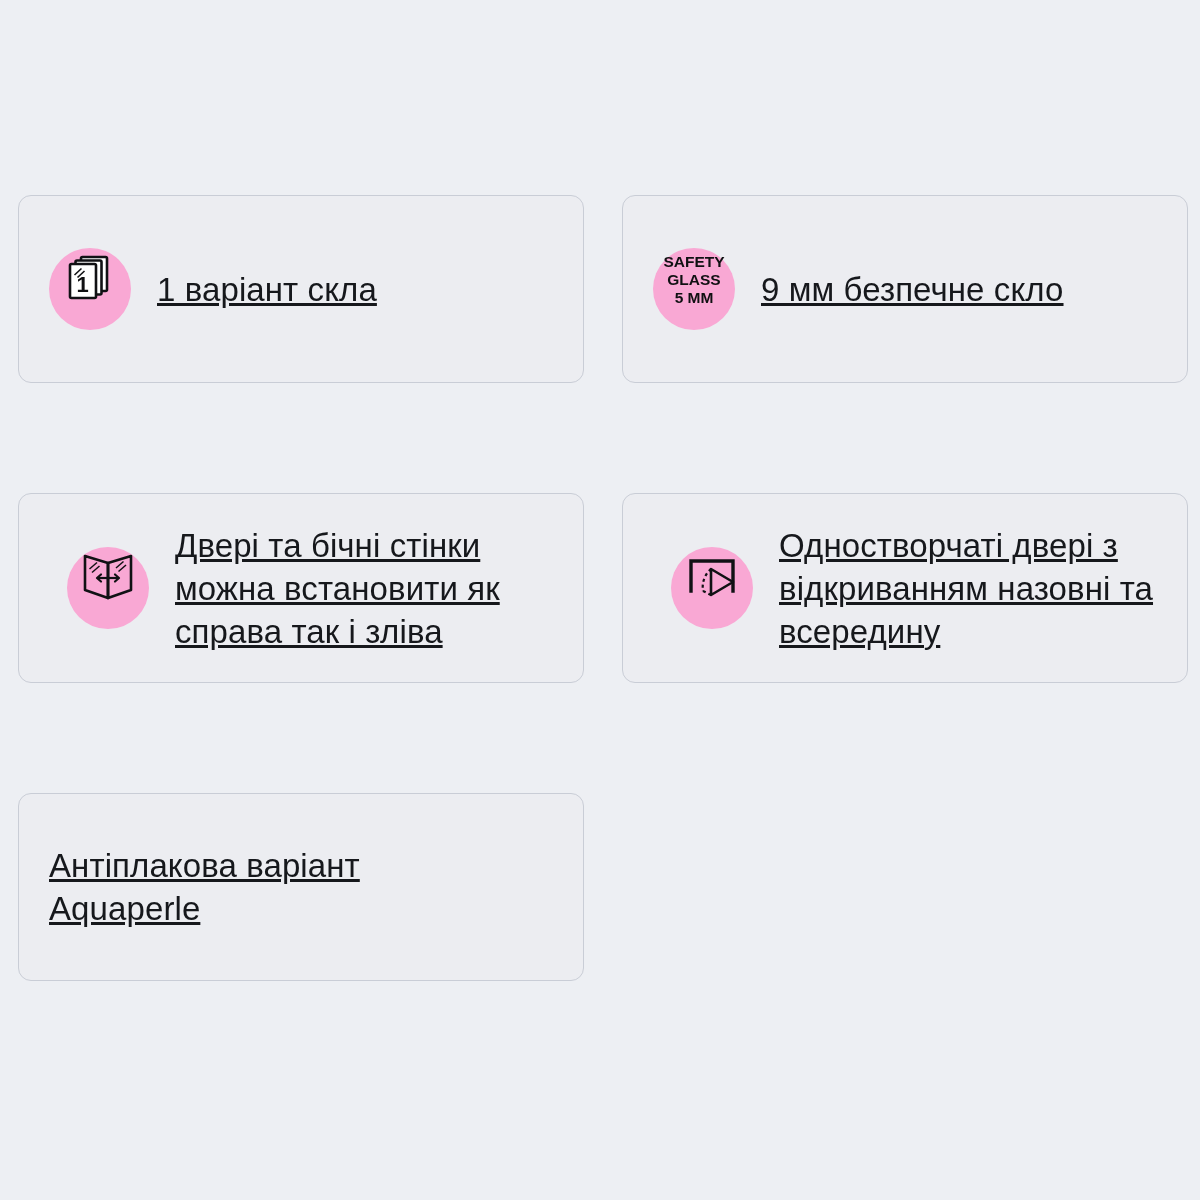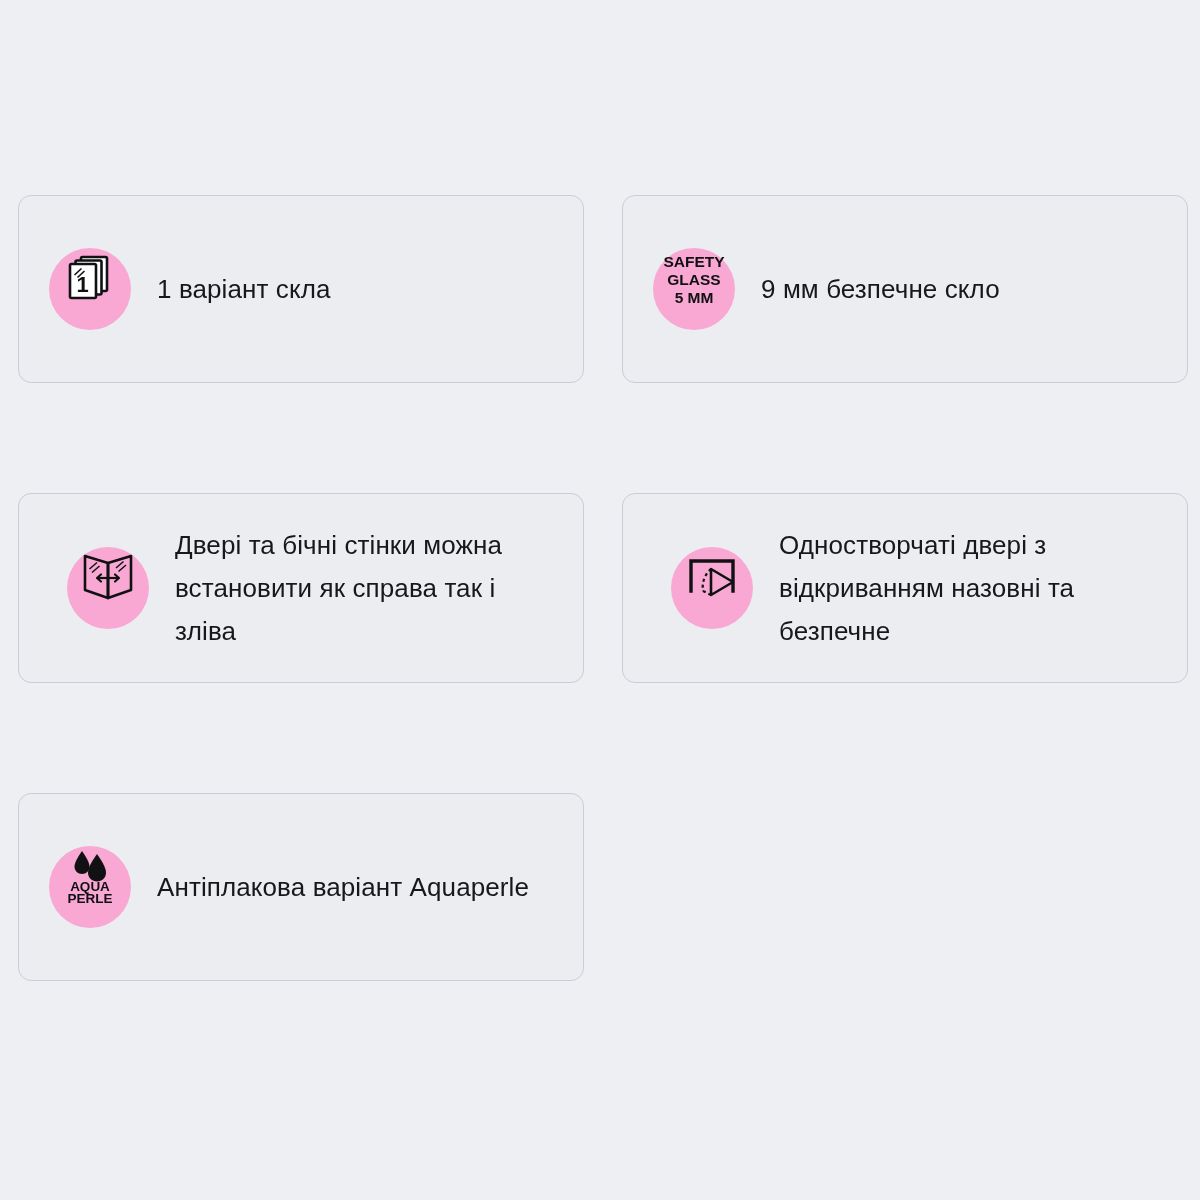--- a/index.html
+++ b/index.html
@@ -52,25 +52,26 @@
   .icon-badge svg { display: block; }
 
   .badge-text {
     font-family: "Liberation Sans", sans-serif;
     font-weight: bold;
     fill: #101012;
     text-anchor: middle;
   }
 
   .feature-label {
-    font-size: 26px;
+    font-size: 33px;
     line-height: 43px;
     color: #16181c;
     letter-spacing: 0.1px;
     max-width: 420px;
+    text-decoration: underline;
   }
   .feature-card.wide-text .feature-label { max-width: 400px; }
 </style>
 </head>
 <body>
 
 <div class="feature-grid">
 
   <div class="feature-card">
     <span class="icon-badge">
@@ -117,28 +118,20 @@
 
   <div class="feature-card tall">
     <span class="icon-badge">
       <svg width="58" height="58" viewBox="0 0 58 58">
         <path d="M8 44 L8 14 L50 14 L50 44" fill="none" stroke="#111114" stroke-width="3.4" stroke-linecap="square"></path>
         <path d="M28 22 L28 48 L50 35 Z" fill="none" stroke="#111114" stroke-width="2.6" stroke-linejoin="round"></path>
         <path d="M28 22 A 24 24 0 0 0 20 44" fill="none" stroke="#111114" stroke-width="2.2" stroke-dasharray="3 3"></path>
         <line x1="20" y1="44" x2="28" y2="48" stroke="#111114" stroke-width="2.2" stroke-dasharray="3 3"></line>
       </svg>
     </span>
-    <span class="feature-label">Одностворчаті двері з відкриванням назовні та безпечне</span>
+    <span class="feature-label">Одностворчаті двері з відкриванням назовні та всередину</span>
   </div>
 
   <div class="feature-card">
-    <span class="icon-badge">
-      <svg width="66" height="58" viewBox="0 0 66 58">
-        <path d="M25 5 C25 5 17.5 15 17.5 20.5 C17.5 25 20.8 28 25 28 C29.2 28 32.5 25 32.5 20.5 C32.5 15 25 5 25 5 Z" fill="#111114"></path>
-        <path d="M40 8 C40 8 31 20 31 26.5 C31 31.8 35 35.5 40 35.5 C45 35.5 49 31.8 49 26.5 C49 20 40 8 40 8 Z" fill="#111114"></path>
-        <text class="badge-text" x="33" y="45" font-size="13.5">AQUA</text>
-        <text class="badge-text" x="33" y="57" font-size="13.5">PERLE</text>
-      </svg>
-    </span>
     <span class="feature-label">Антіплакова варіант Aquaperle</span>
   </div>
 
 </div>
 
 </body></html>

